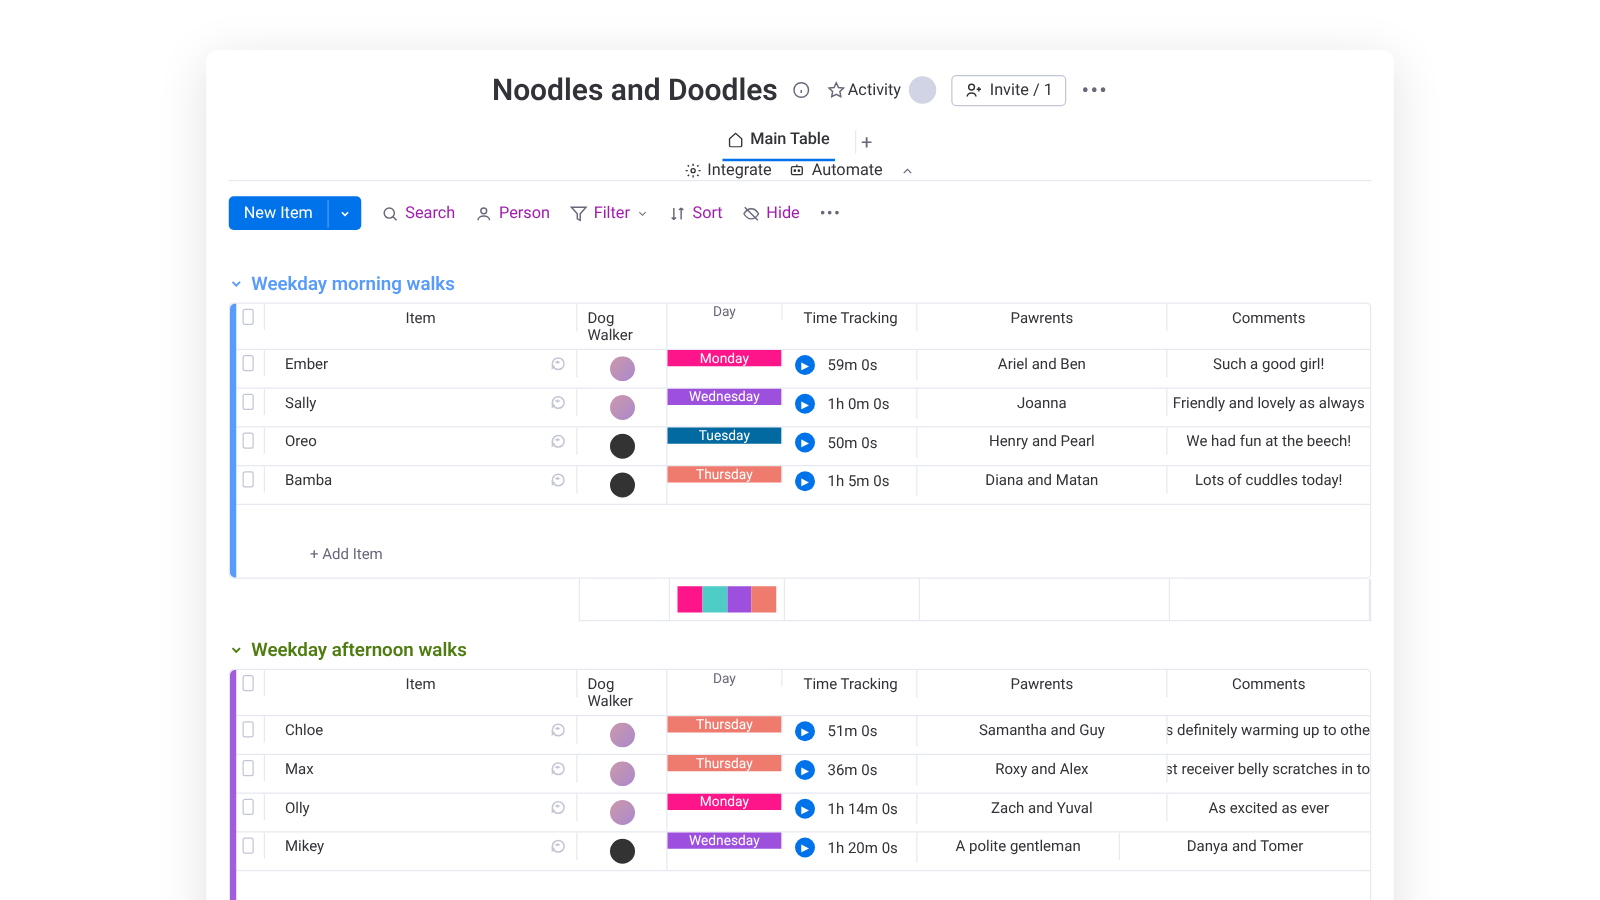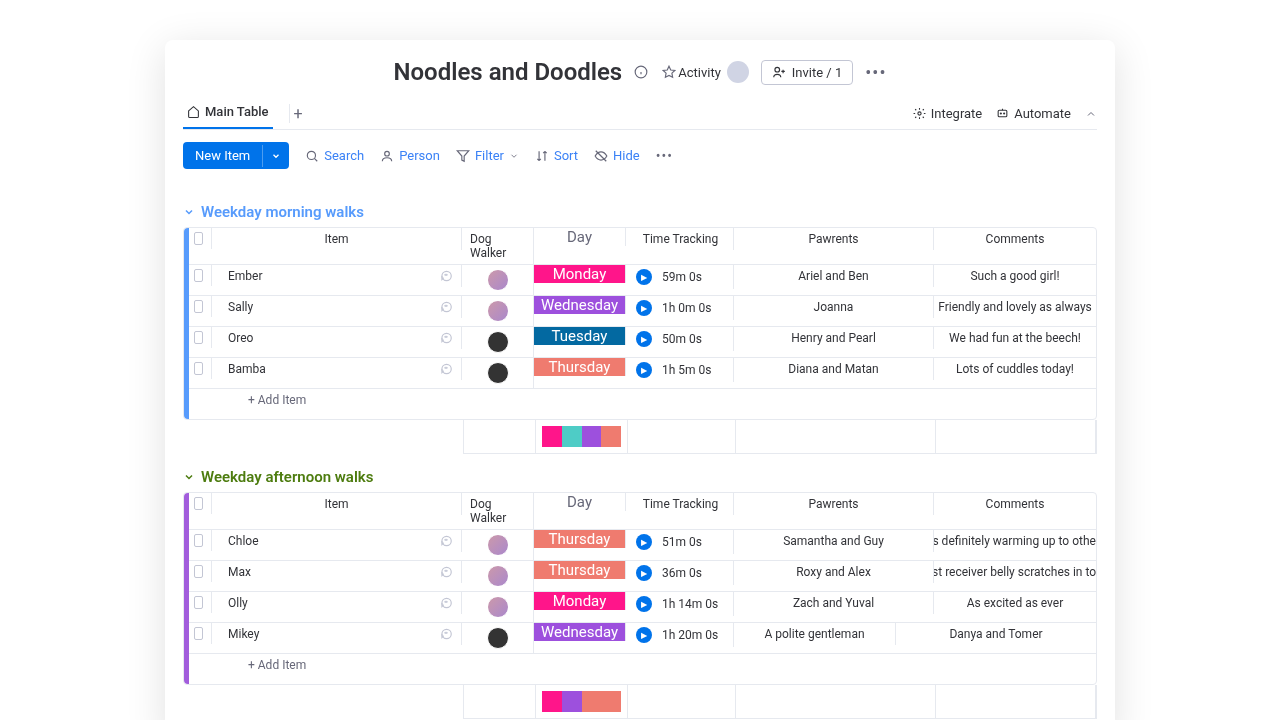--- a/index.html
+++ b/index.html
@@ -17,54 +17,54 @@
 .title-left { display: flex; align-items: center; gap: 10px; }
 .board-title { font-size: 24px; font-weight: 600; color: #323338; }
 .title-icon { color: #676879; font-size: 14px; padding: 2px; }
 .title-right { display: flex; align-items: center; gap: 12px; font-size: 13px; color: #323338; }
 .activity { display: flex; align-items: center; gap: 6px; }
 .avatar { width: 22px; height: 22px; border-radius: 50%; background: #d0d4e4; display: inline-block; }
 .avatar-sm { width: 22px; height: 22px; border-radius: 50%; background: linear-gradient(135deg,#c9a,#a8c); display:inline-block; border:1px solid #fff; }
 .avatar-dark { width: 22px; height: 22px; border-radius: 50%; background: #333; display:inline-block; border:1px solid #fff; }
 .invite-btn { border: 1px solid #c3c6d4; border-radius: 4px; padding: 4px 10px; display: flex; align-items: center; gap: 6px; font-size: 13px; cursor: pointer; }
 .more-icon { font-size: 18px; color: #676879; cursor: pointer; letter-spacing: 1px; }
-.tabs-row { display: flex; align-items: center; justify-content: space-between; margin-top: 12px; border-bottom: 1px solid #e6e9ef; }
+.tabs-row { display: flex; align-items: center; justify-content: space-between; margin-top: 12px; border-bottom: 1px solid #e6e9ef; flex-direction: column; }
 .tabs-left { display: flex; align-items: center; gap: 14px; }
 .tab { display: flex; align-items: center; gap: 5px; padding: 6px 4px 8px; font-size: 13px; color: #323338; cursor: pointer; }
 .tab.active { border-bottom: 2px solid #0073ea; color: #323338; font-weight: 500; }
 .tab-add { color: #676879; font-size: 16px; cursor: pointer; padding: 0 4px; border-left:1px solid #e6e9ef; margin-left:2px; }
 .tabs-right { display: flex; align-items: center; gap: 14px; font-size: 13px; color: #323338; }
 .tabs-right span { display: flex; align-items: center; gap: 5px; cursor: pointer; }
 .collapse-arrow { color: #676879; cursor:pointer; }
 .toolbar { display: flex; align-items: center; gap: 16px; padding: 12px 18px; font-size: 13px; color: #323338; }
 .new-item-btn { background: #0073ea; color: #fff; border-radius: 4px; display: flex; align-items: center; cursor: pointer; }
 .new-item-btn .lbl { padding: 6px 12px; }
 .new-item-btn .chev { padding: 6px 8px; border-left: 1px solid rgba(255,255,255,0.3); }
-.tool { display: flex; align-items: center; gap: 5px; cursor: pointer; color: #3b82f6; }
+.tool { display: flex; align-items: center; gap: 5px; cursor: pointer; color: #a21caf; }
 .tool .ic { color: #676879; }
 .content { padding: 8px 18px 20px; }
 .group { margin-top: 14px; }
 .group-header { display: flex; align-items: center; gap: 6px; font-size: 15px; font-weight: 600; cursor: pointer; margin-bottom: 6px; }
 .g-blue { color: #579bfc; }
 .g-purple { color: #4d7c0f; }
 .table { border: 1px solid #e6e9ef; border-radius: 4px; position: relative; }
 .group-bar { position: absolute; left: 0; top: 0; bottom: 0; width: 5px; border-radius: 4px 0 0 4px; }
 .bar-blue { background: #579bfc; }
 .bar-purple { background: #a25ddc; }
 .row { display: flex; align-items: flex-start; border-bottom: 1px solid #e6e9ef; min-height: 30px; }
-.row:last-child { border-bottom: none; }
+.row:last-child { border-bottom: none; margin-top: 28px; }
 .row.hdr { color: #676879; font-size: 12px; }
 .row.hdr .cell { justify-content: center; }
 .cell { display: flex; align-items: center; padding: 4px 8px; border-right: 1px solid #e6e9ef; font-size: 12px; color: #323338; }
 .cell:last-child { border-right: none; }
 .c-check { width: 28px; padding-left:10px; justify-content: center; }
 .c-item { width: 250px; justify-content: space-between; }
 .c-item .name { padding-left: 8px; }
 .c-walker { width: 72px; justify-content: center; }
-.c-day { width: 92px; padding: 0; justify-content: center; color: #fff; font-size: 15px; }
+.c-day { width: 92px; padding: 0; justify-content: center; color: #fff; font-size: 11px; }
 .c-track { width: 108px; justify-content: flex-start; gap: 10px; padding-left: 10px; }
 .c-paw { width: 200px; justify-content: center; }
 .c-comm { flex: 1; justify-content: center; white-space: nowrap; overflow: hidden; text-overflow: ellipsis; }
 .checkbox { width: 13px; height: 13px; border: 1px solid #c3c6d4; border-radius: 2px; }
 .chat-ic { color: #c3c6d4; }
 .day-pill { width: 100%; height: 100%; display:flex; align-items:center; justify-content:center; }
 .play-btn { width: 16px; height: 16px; border-radius: 50%; background: #0073ea; color:#fff; display:flex; align-items:center; justify-content:center; font-size:8px; cursor:pointer; }
 .add-item { color: #676879; font-size: 12px; padding-left: 36px; }
 .summary-row { display: flex; align-items: stretch; border: 1px solid #e6e9ef; border-top: none; height: 34px; margin-left:280px; }
 .summary-row .cell { border-right: 1px solid #e6e9ef; }

